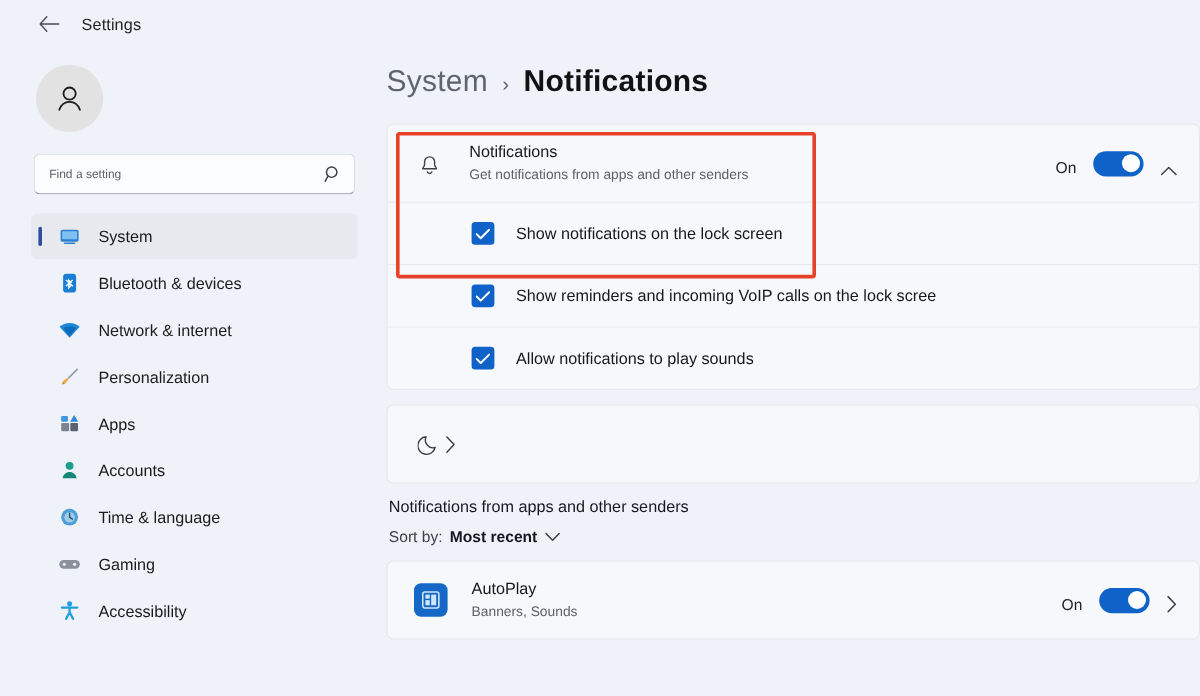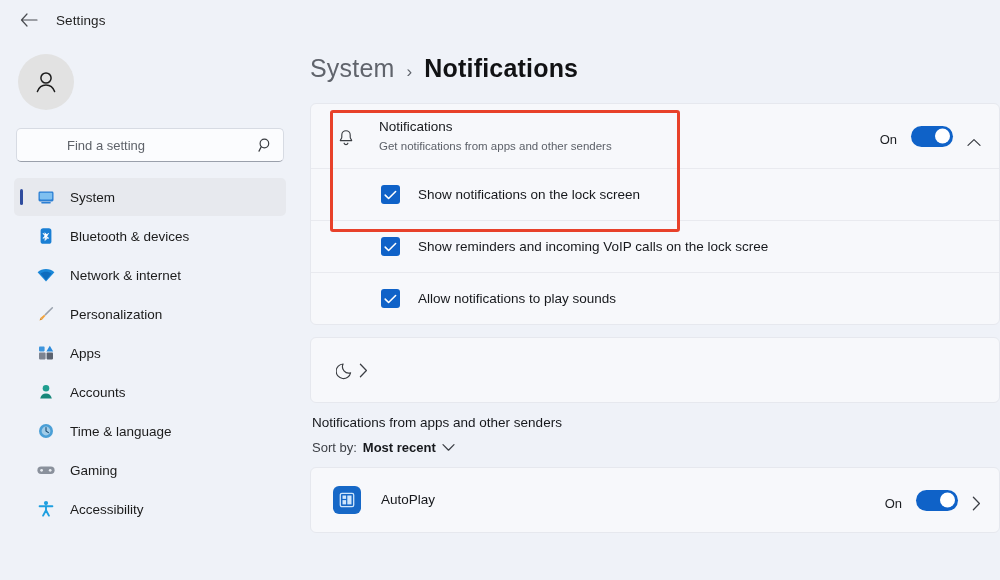--- a/index.html
+++ b/index.html
@@ -3,21 +3,21 @@
 <meta charset="utf-8">
 <style>
   * { box-sizing: border-box; margin: 0; padding: 0; }
   html, body {
     width: 1000px; height: 580px;
     overflow: hidden;
     font-family: "Liberation Sans", sans-serif;
     background: #eff2f8;
     color: #1b1b1b;
   }
-  #app { position: relative; width: 1000px; height: 580px; display: flex; flex-direction: column; }
+  #app { position: relative; width: 1000px; height: 580px; display: flex; flex-direction: column; padding-left: 12px; }
 
   
   .titlebar {
     height: 40px; flex: 0 0 40px;
     display: flex; align-items: center; gap: 14px;
     padding-left: 16px;
     background: #eff2f8;
   }
   .back-btn {
     width: 26px; height: 26px;
@@ -51,22 +51,22 @@
     height: 34px; margin: 8px 2px 16px 2px;
     background: #fbfcfe;
     border: 1px solid #d7dbe3;
     border-bottom: 1.5px solid #9aa0ab;
     border-radius: 5px;
     display: flex; align-items: center;
     padding: 0 34px 0 12px;
   }
   .search-box input {
     border: 0; outline: 0; background: transparent;
-    font-family: inherit; font-size: 13px; color: #3a3a3a;
-    width: 100%; height: 100%; margin-left: 38px;
+    font-family: inherit; font-size: 10px; color: #3a3a3a;
+    width: 100%; height: 100%;
   }
   .search-box input::placeholder { color: #5e6269; }
   .search-icn {
     position: absolute; right: 10px; top: 50%; transform: translateY(-50%);
     color: #3a3d42; display: flex;
   }
 
   .nav { display: flex; flex-direction: column; gap: 1px; }
   .nav-item {
     position: relative;
@@ -426,20 +426,21 @@
           <span class="applogo">
             <svg width="18" height="18" viewBox="0 0 18 18">
               <rect x="2.3" y="2.3" width="13.4" height="13.4" rx="1.6" fill="none" stroke="#cfe6fb" stroke-width="1.3"></rect>
               <rect x="4.5" y="4.5" width="3.6" height="3.4" fill="#cfe6fb"></rect>
               <rect x="9.3" y="4.5" width="4.2" height="8.9" fill="#cfe6fb"></rect>
               <rect x="4.5" y="9.1" width="3.6" height="4.3" fill="#cfe6fb"></rect>
             </svg>
           </span>
           <div class="row-text">
             <div class="row-title">AutoPlay</div>
+            <div class="row-sub">Banners, Sounds</div>
           </div>
           <div class="row-right">
             <span class="on-label">On</span>
             <div class="toggle">
               <span class="knob"></span>
             </div>
             <span class="chev">
               <svg width="9" height="15" viewBox="0 0 9 15" fill="none">
                 <path d="M1.4 1.2l6 6.3-6 6.3" stroke="#3c3f45" stroke-width="1.25" stroke-linecap="round" stroke-linejoin="round"></path>
               </svg>

